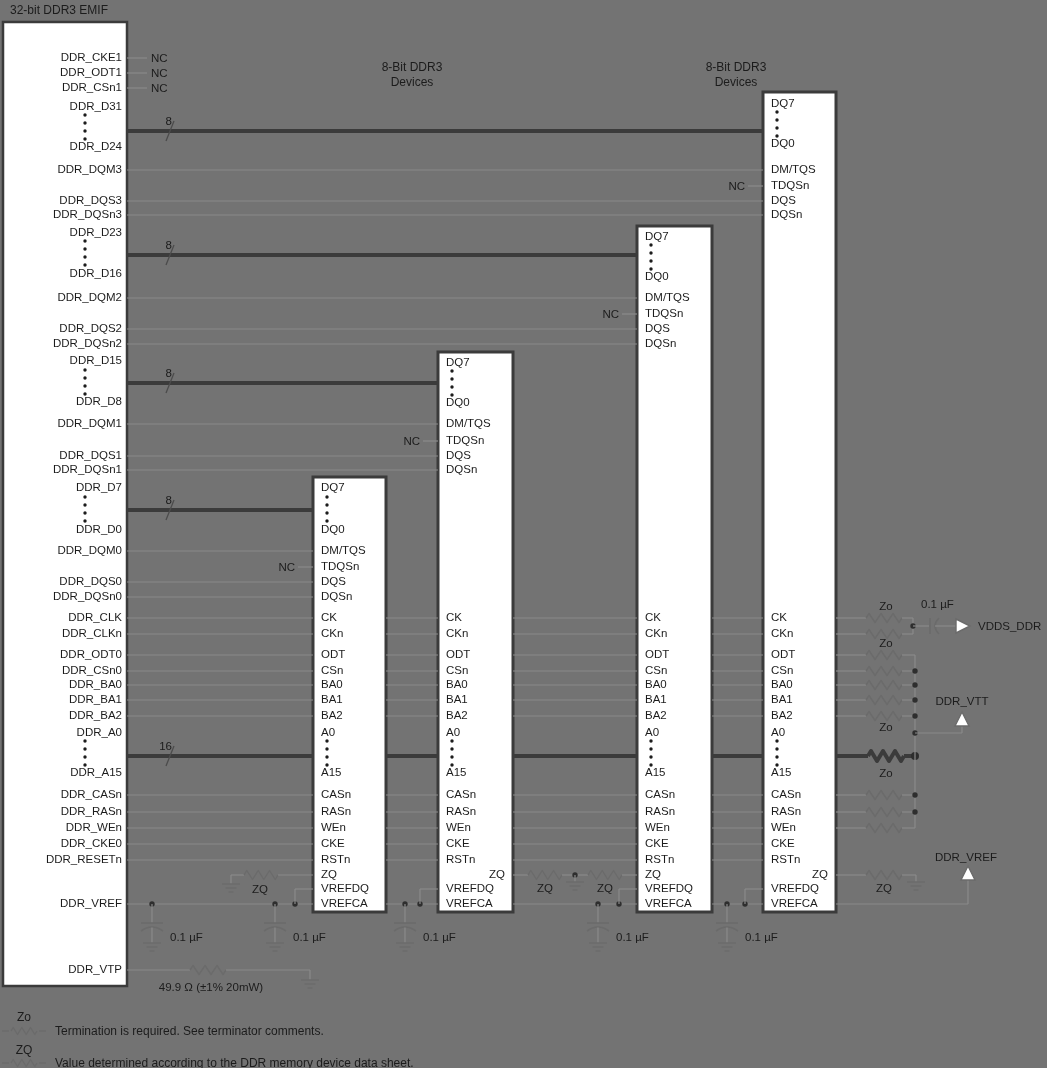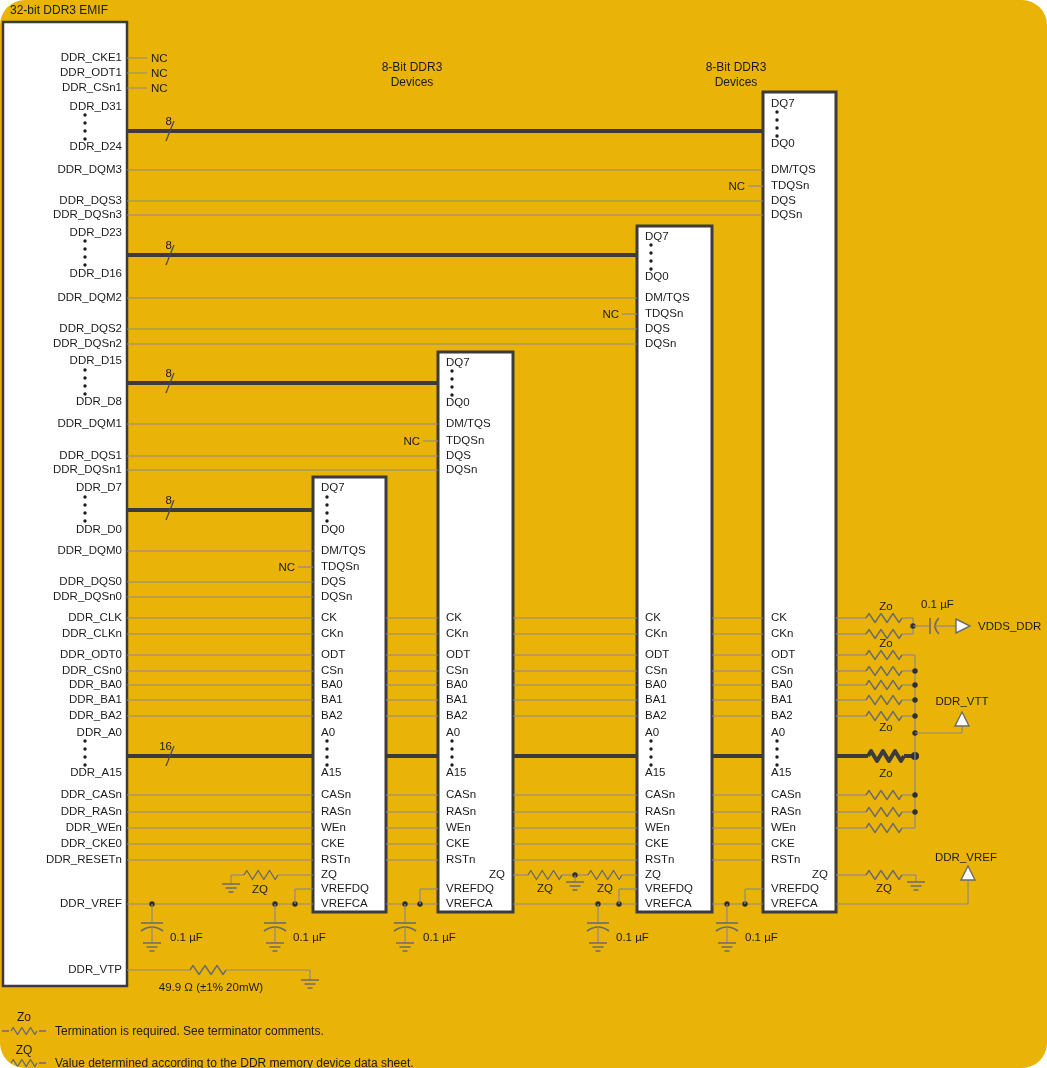--- a/index.html
+++ b/index.html
@@ -1,16 +1,16 @@
 <!DOCTYPE html>
 <html><head>
 <meta charset="utf-8">
 <style>
   html,body{margin:0;padding:0;background:#ffffff;}
-  .stage{position:relative;width:1047px;height:1068px;background:#eab308;overflow:hidden;border-radius:25px;}
+  .stage{position:relative;width:1047px;height:1068px;background:#737373;overflow:hidden;}
   svg text{font-family:"Liberation Sans","DejaVu Sans",sans-serif;}
 </style>
 </head>
 <body>
 
 <div class="stage">
   <svg id="schem" width="1047" height="1068" viewBox="0 0 1047 1068">
       <rect x="3" y="22" width="124" height="964" fill="#fff" stroke="#3b3b3b" stroke-width="2.5"></rect>
       <rect x="313" y="477" width="73" height="435" fill="#fff" stroke="#3b3b3b" stroke-width="3"></rect>
       <rect x="438" y="352" width="75" height="560" fill="#fff" stroke="#3b3b3b" stroke-width="3"></rect>

